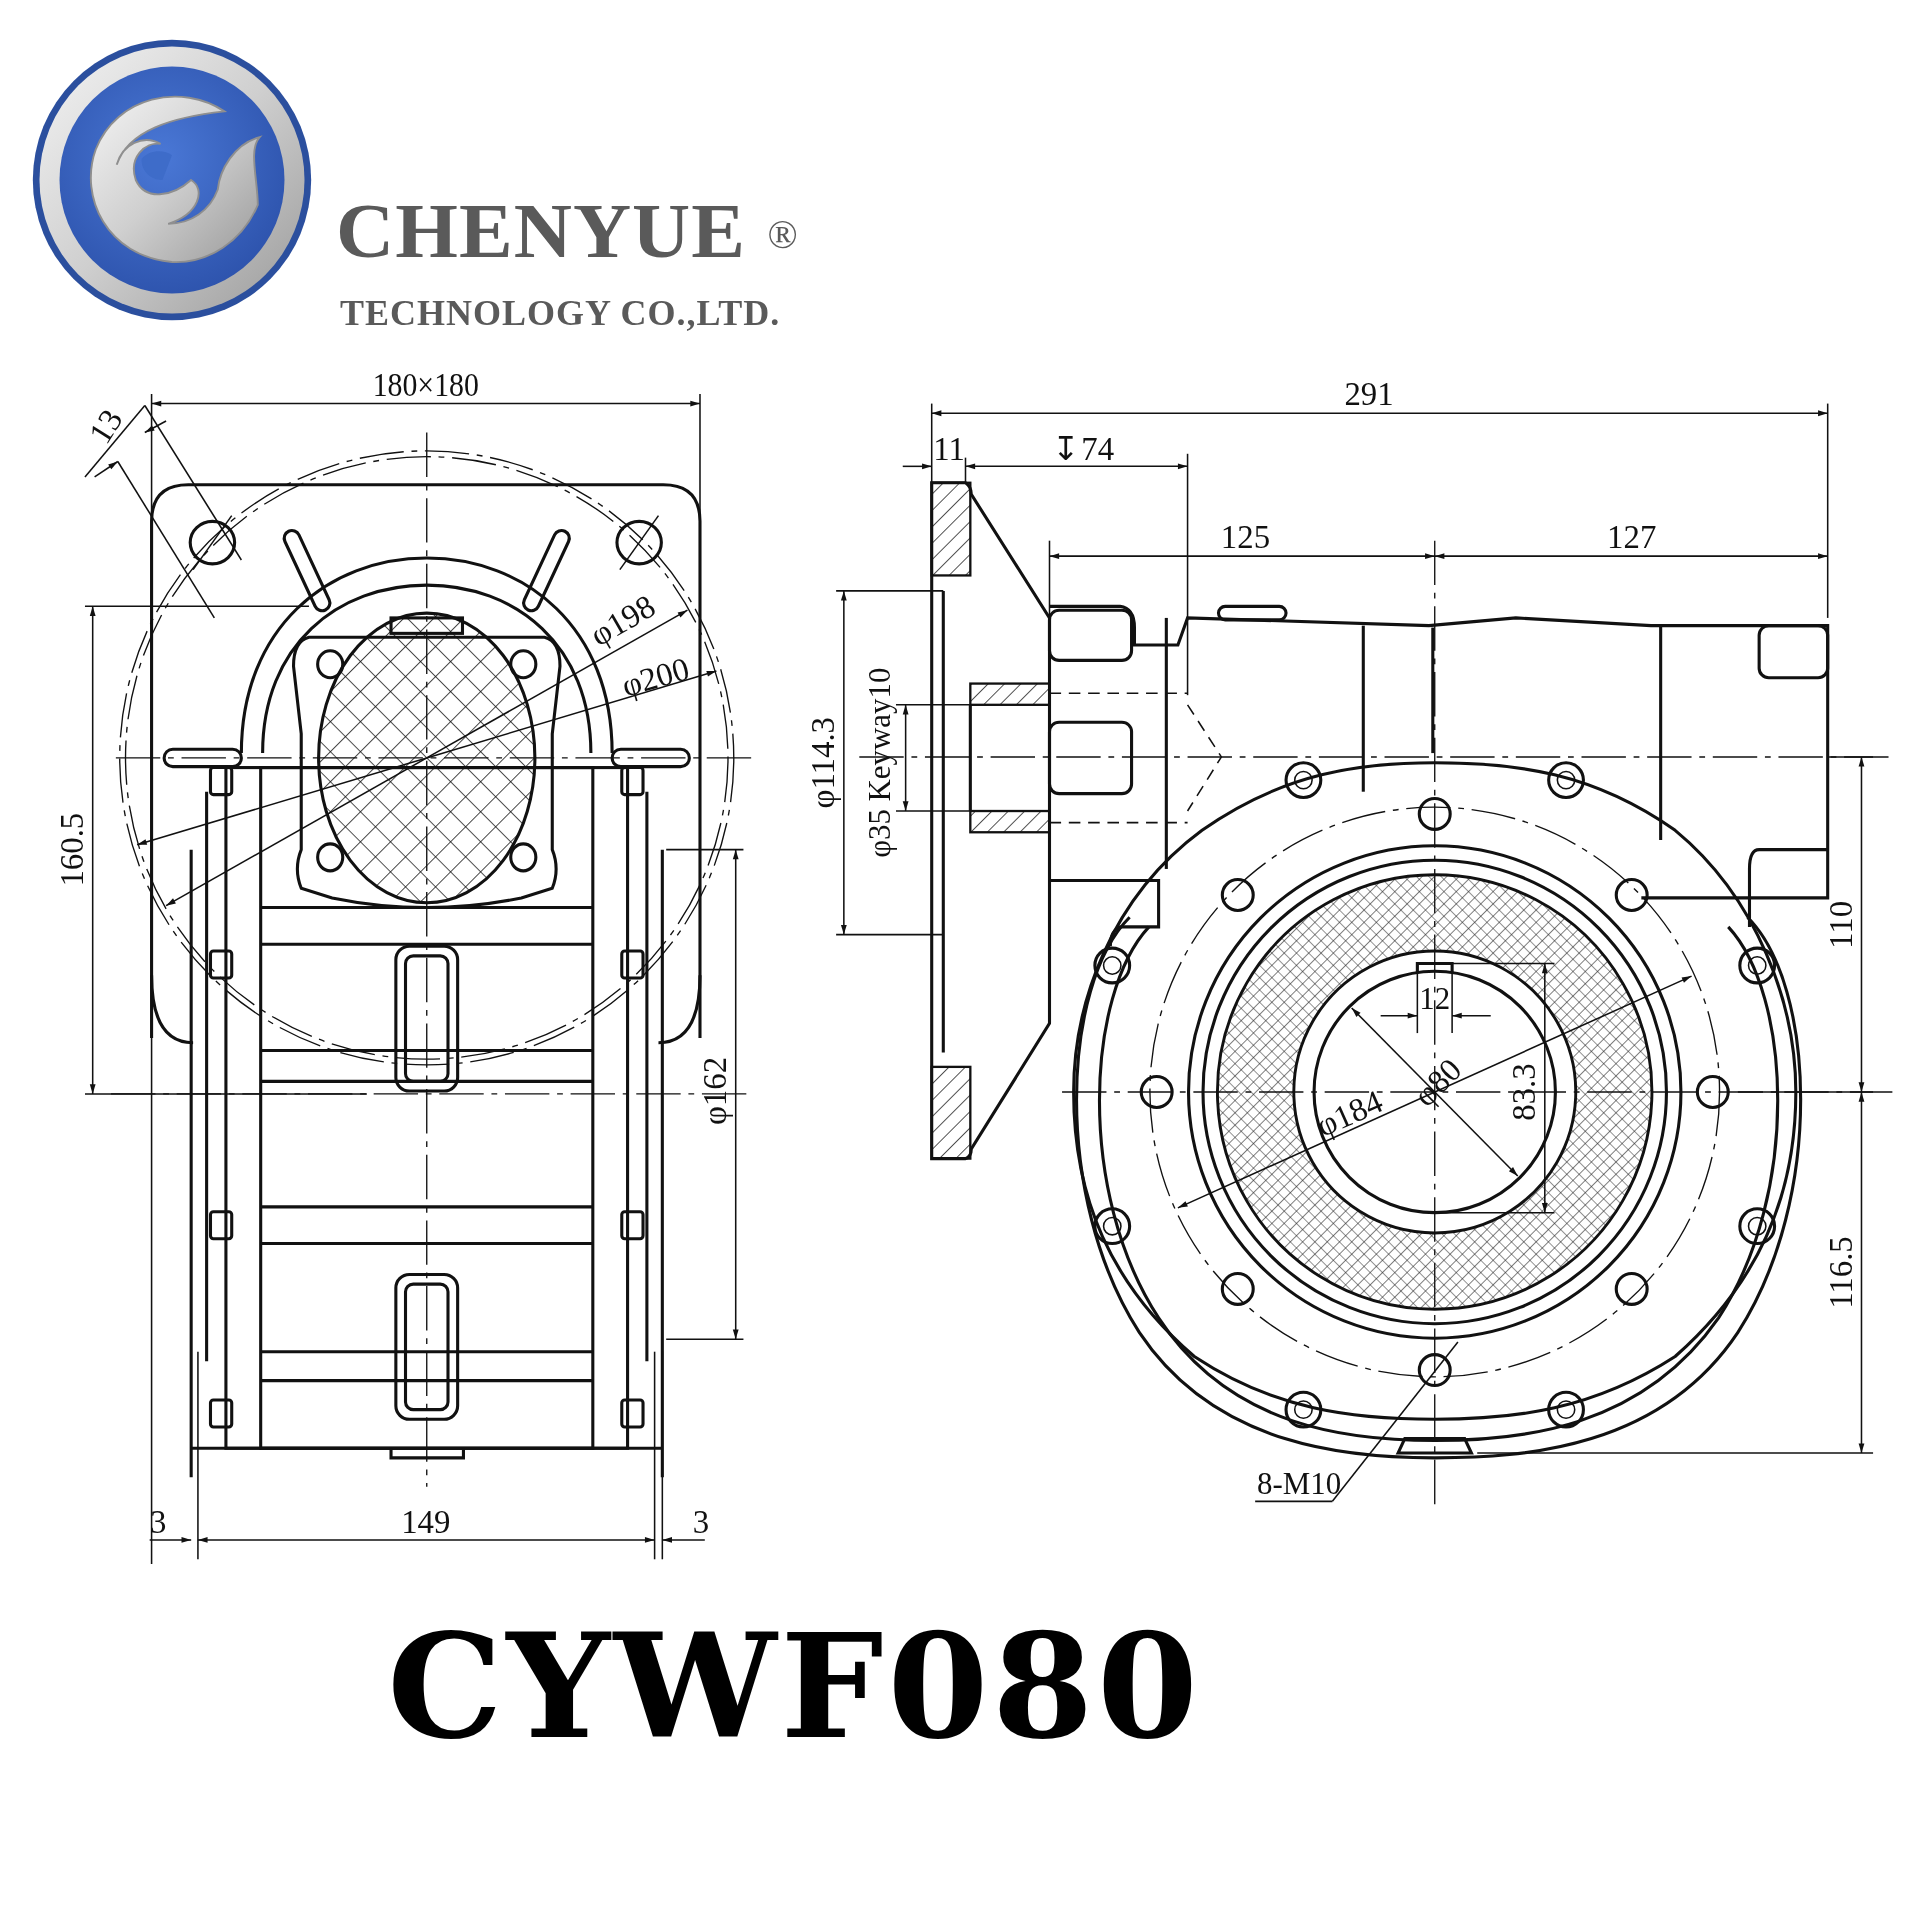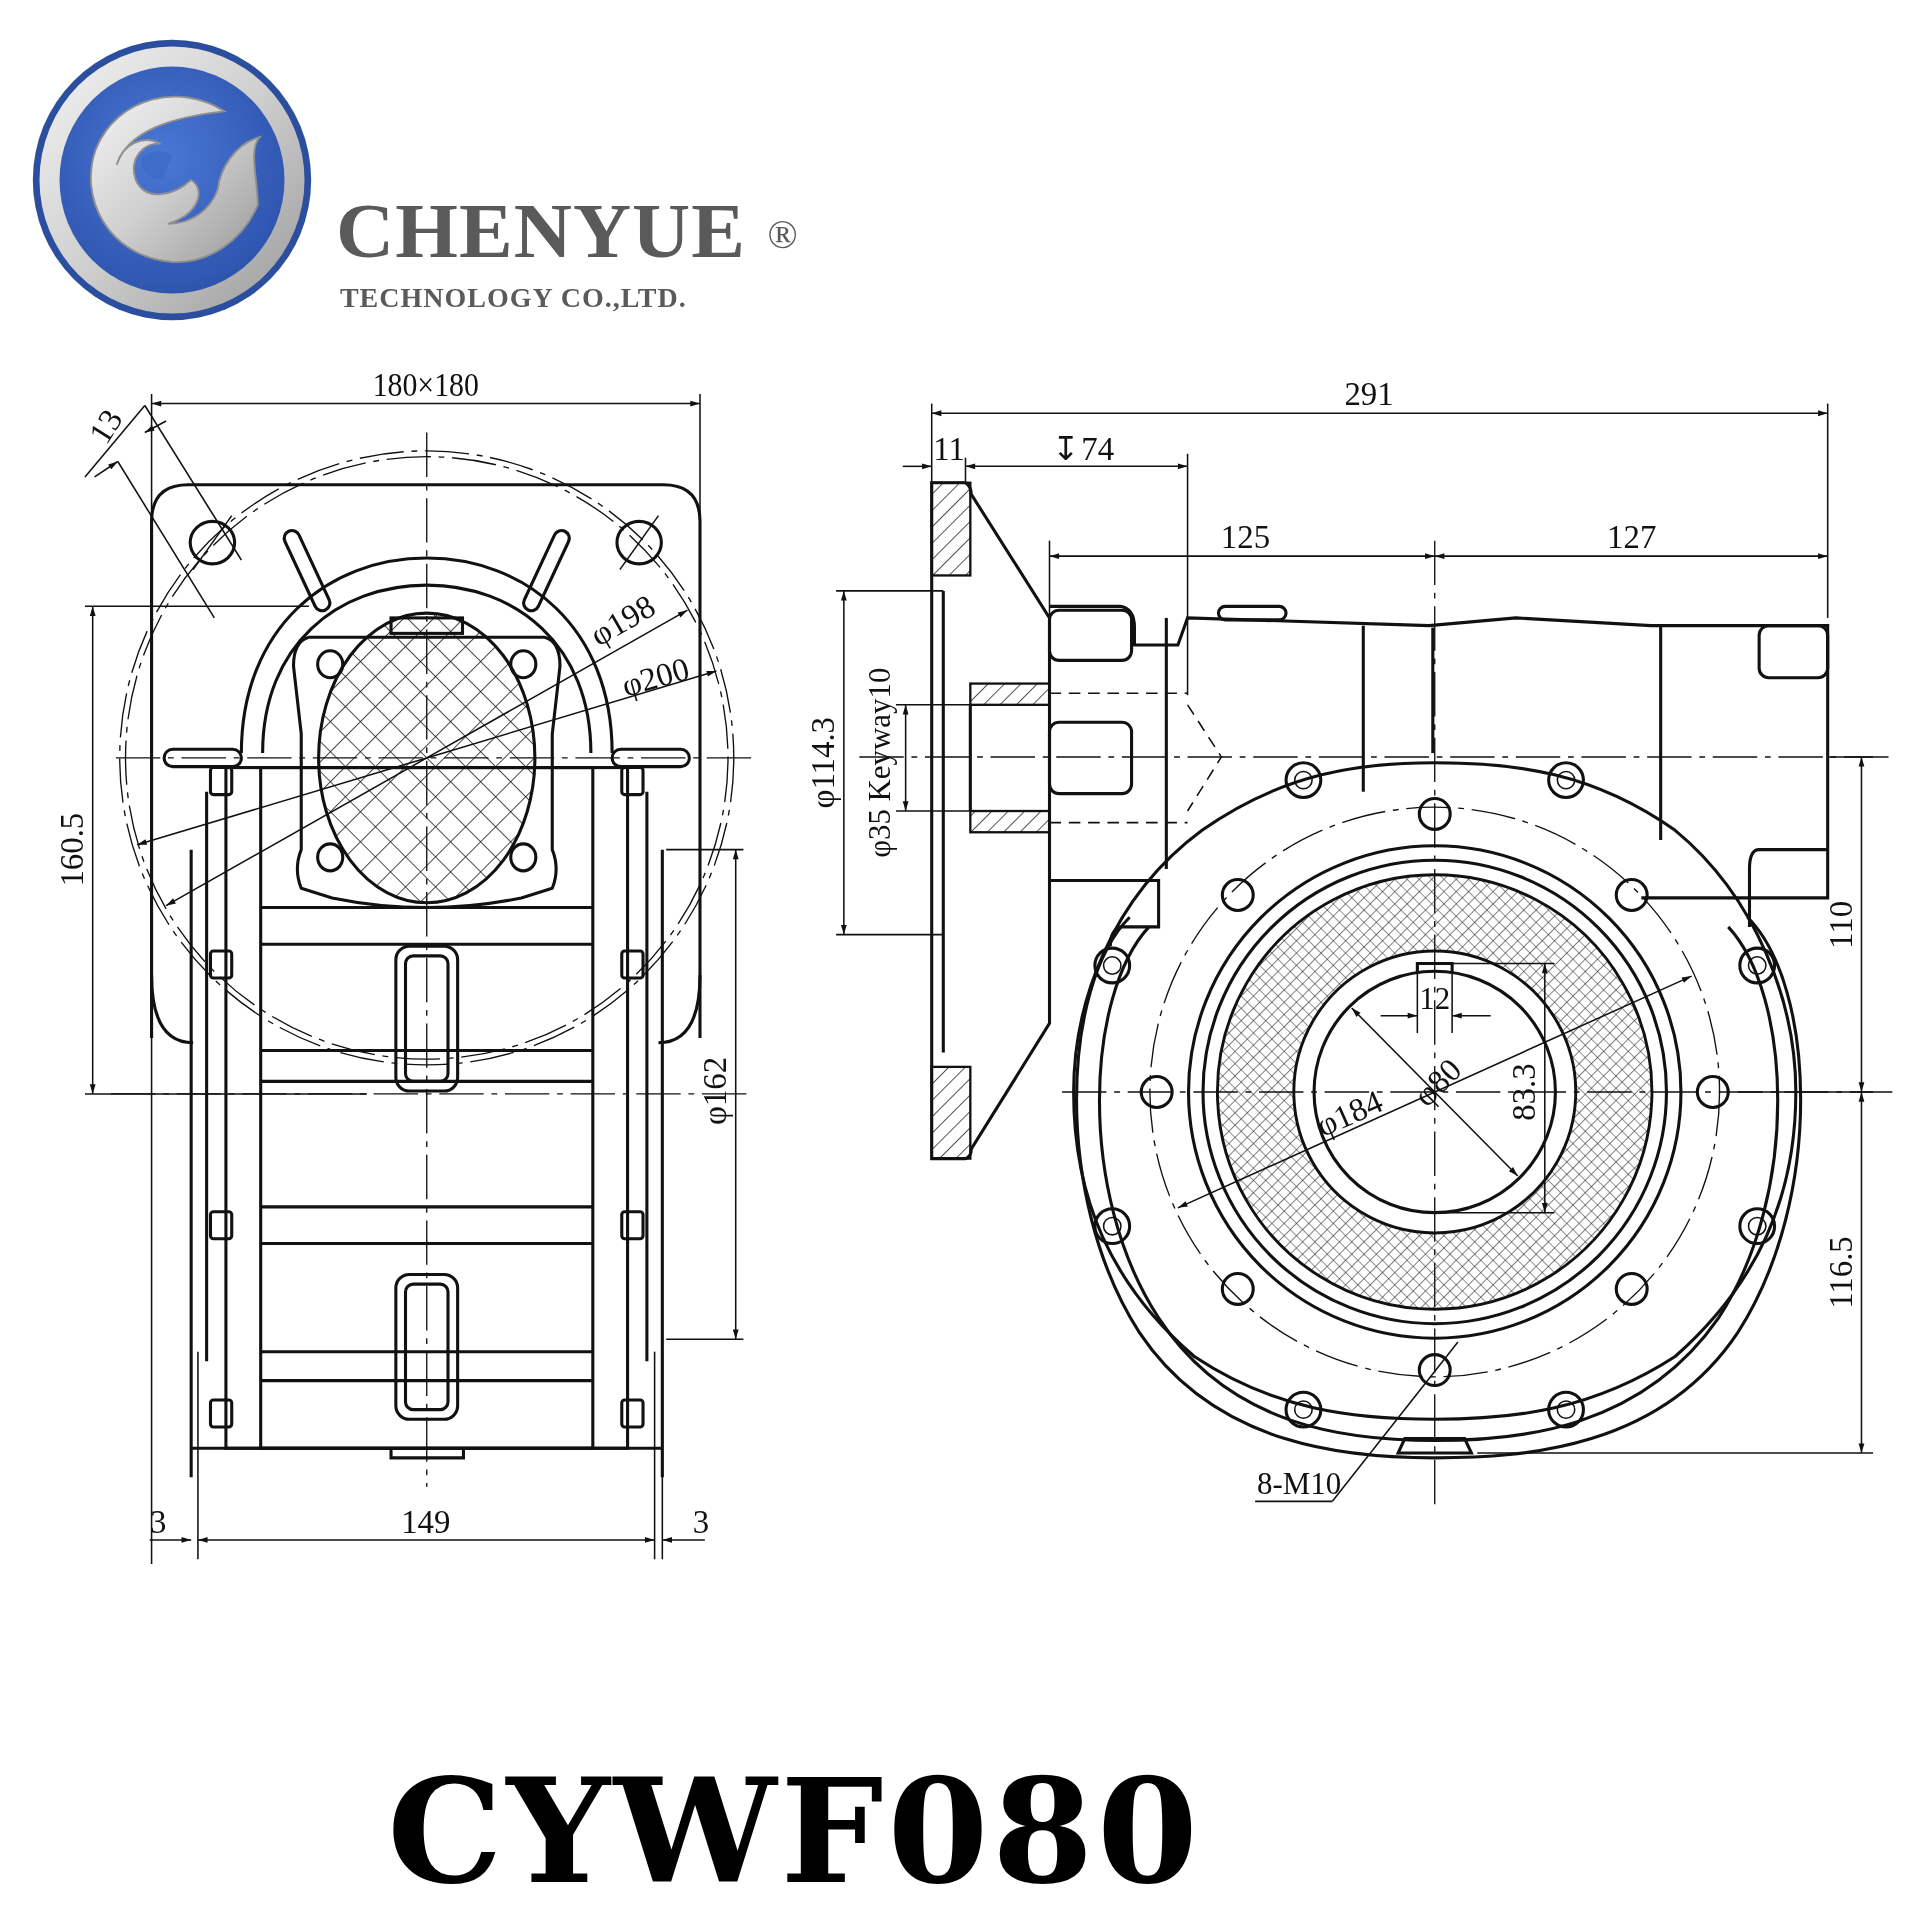--- a/index.html
+++ b/index.html
@@ -1,24 +1,24 @@
 <!DOCTYPE html>
 <html><head>
 <meta charset="utf-8">
 <style>
   html, body { margin:0; padding:0; background:#ffffff; }
   body { width:1931px; height:1931px; position:relative; overflow:hidden; font-family:"Liberation Sans", sans-serif; }
   .logo { position:absolute; left:29px; top:37px; width:286px; height:286px; }
   .brand { position:absolute; left:336px; top:189px; color:#5a5a5a; font-family:Liberation Serif, serif; font-weight:bold; }
   .brand-name { font-size:79px; letter-spacing:1px; line-height:83px; transform:scaleX(1.02); transform-origin:left; display:flex; align-items:flex-start; }
   .brand-reg { font-size:39px; font-weight:normal; margin-left:21px; margin-top:3.9px; }
-  .brand-sub { font-size:28px; letter-spacing:1px; margin-top:6px; margin-left:3.9px; }
+  .brand-sub { font-size:36px; letter-spacing:1px; margin-top:16px; margin-left:3.9px; }
   .drawing { position:absolute; left:0; top:0; width:1931px; height:1931px; }
   .drawing text { font-family:"Liberation Serif", serif; fill:#111; }
-  .model { position:absolute; left:0; width:1589px; top:1746px; text-align:center; font-family:"DejaVu Serif", serif; font-weight:bold; font-size:145px; letter-spacing:3.9px; color:#000; }
+  .model { position:absolute; left:0; width:1589px; top:1601px; text-align:center; font-family:"DejaVu Serif", serif; font-weight:bold; font-size:145px; letter-spacing:3.9px; color:#000; }
   .ln { stroke:#111; fill:none; stroke-width:3.2; }
   .th { stroke:#111; fill:none; stroke-width:1.6; }
   .ctr { stroke:#111; fill:none; stroke-width:1.4; stroke-dasharray:46 8 6 8; }
   .hid { stroke:#111; fill:none; stroke-width:1.6; stroke-dasharray:12 8; }
   .dim { stroke:#111; fill:none; stroke-width:1.6; }
 </style>
 </head>
 <body>
 
 <svg class="logo" viewBox="0 0 300 300">

